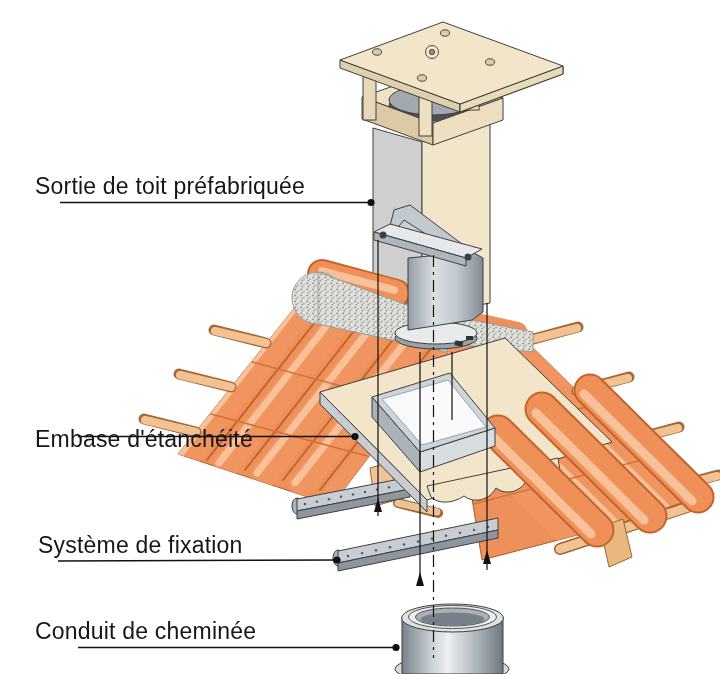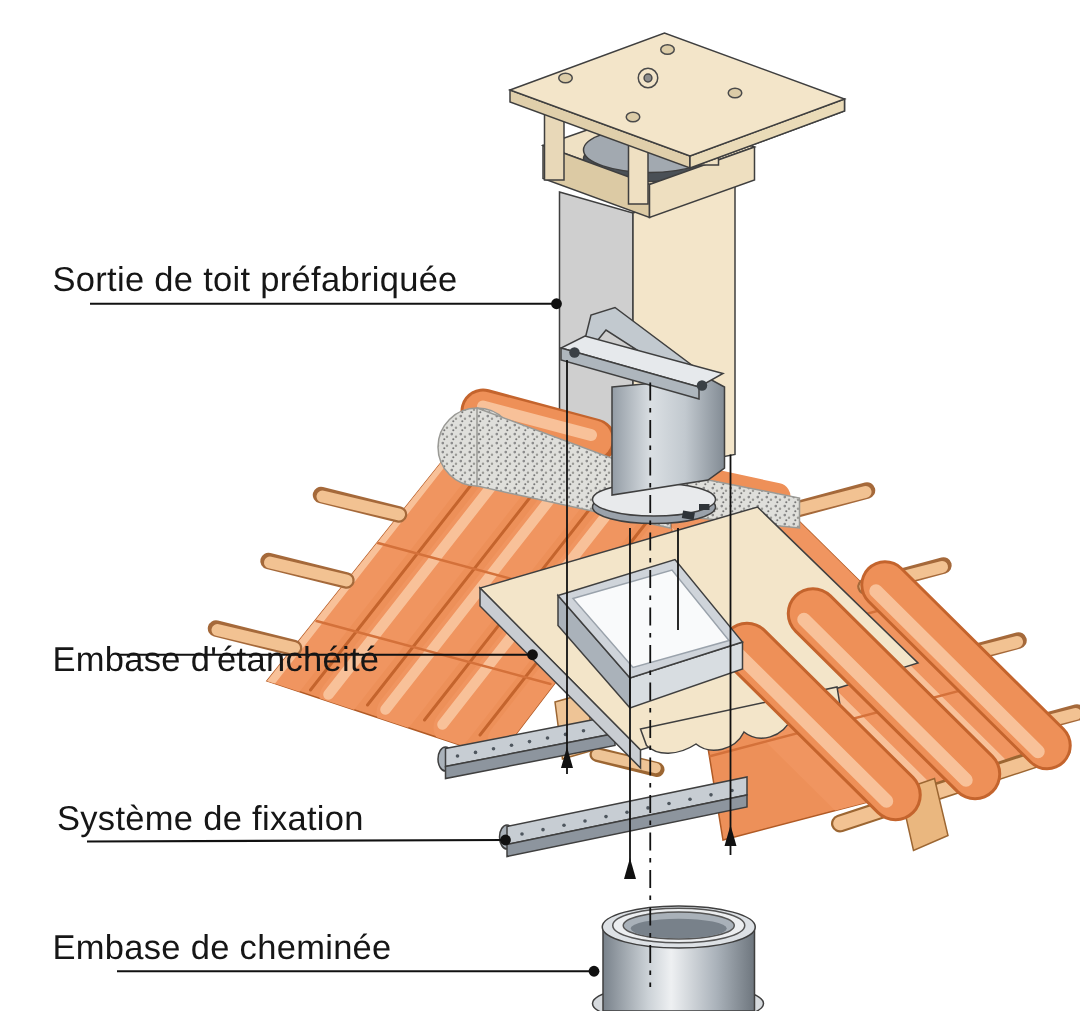--- a/index.html
+++ b/index.html
@@ -261,14 +261,14 @@
     <g>
       <line x1="78" y1="647.5" x2="396" y2="647.5"></line>
           <circle cx="396" cy="647.5" r="3.6" fill="#111" stroke="none"></circle>
     </g>
   </g>
 </svg>
 
 <div class="lbl" style="left:35px;top:173px;">Sortie de toit préfabriquée</div>
 <div class="lbl" style="left:35px;top:407px;margin-top:19px;">Embase d'étanchéité</div>
 <div class="lbl" style="left:38px;top:532px;text-align:center;">Système de fixation</div>
-<div class="lbl" style="left:35px;top:618px;">Embase de cheminée</div>
+<div class="lbl" style="left:35px;top:618px;">Conduit de cheminée</div>
 </div>
 
 </body></html>

